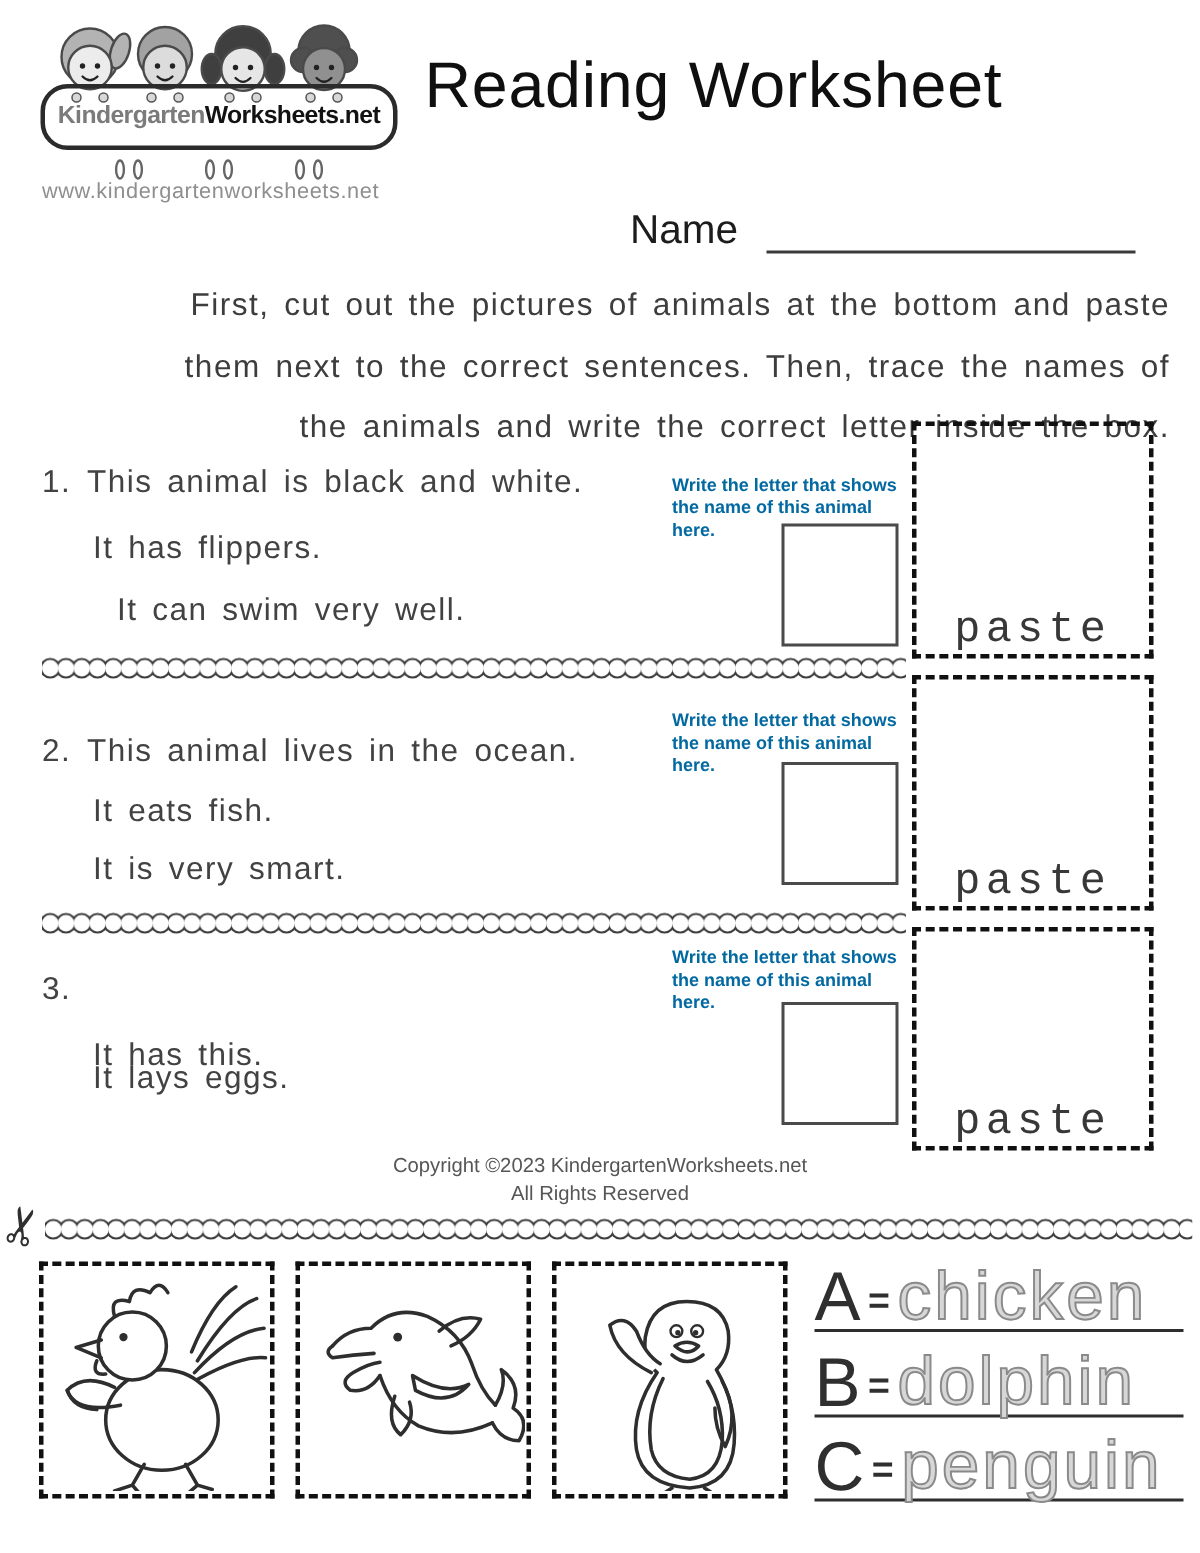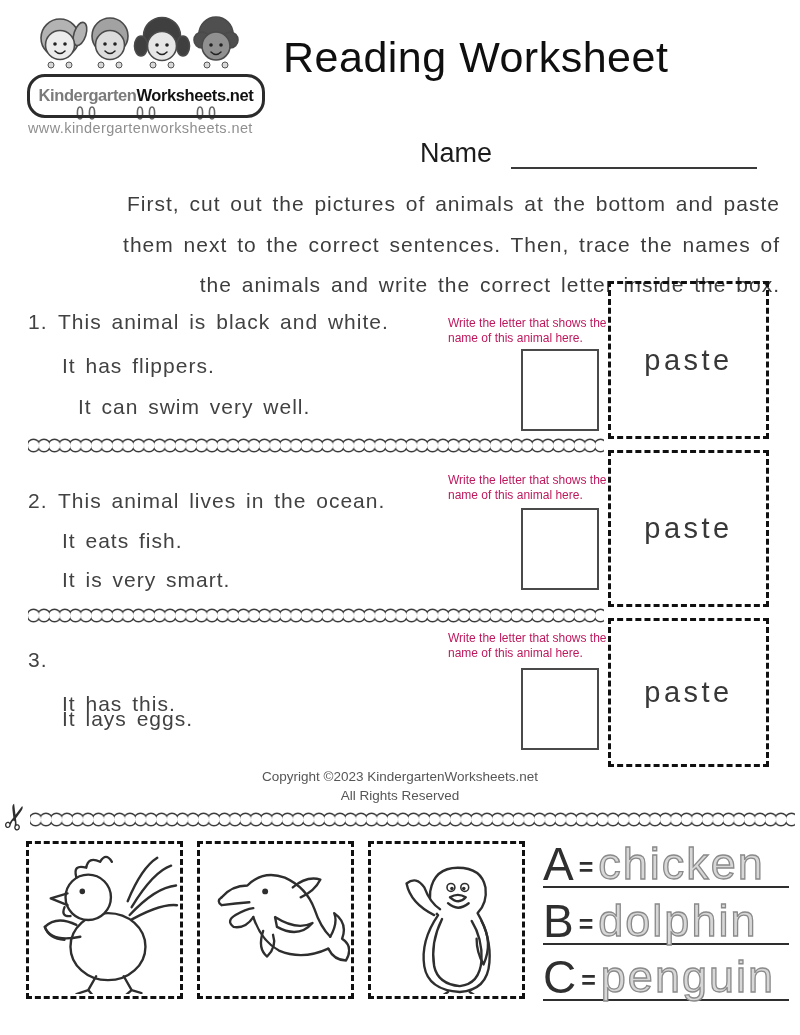--- a/index.html
+++ b/index.html
@@ -1,44 +1,44 @@
 <!DOCTYPE html>
 <html><head>
 <meta charset="utf-8">
 <style>
   html,body{margin:0;padding:0;background:#fff;}
   .page{position:relative;width:800px;height:1035px;background:#ffffff;
         font-family:"Liberation Sans",sans-serif;color:#222;overflow:hidden;}
   .abs{position:absolute;}
 
   
-  .logo-banner{left:27px;top:74px;width:238px;height:44px;border:3px solid #2b2b2b;
+  .logo-banner{left:27px;top:56px;width:238px;height:44px;border:3px solid #2b2b2b;
     border-radius:18px;box-sizing:border-box;text-align:center;line-height:37px;
     font-weight:bold;font-size:16.5px;letter-spacing:-0.4px;background:transparent;z-index:1;}
   .logo-kg{color:#7b7b7b;}
   .logo-ws{color:#121212;}
   .logo-url{left:28px;top:120px;font-size:14.5px;color:#8f8f8f;letter-spacing:.4px;}
 
   
   .title{left:283px;top:33px;font-size:43px;color:#0f0f0f;letter-spacing:.5px;white-space:nowrap;}
   .name-label{left:420px;top:138px;font-size:27px;color:#1c1c1c;}
   .name-line{left:511px;top:167px;width:246px;border-top:2px solid #3a3a3a;height:0;}
 
   
   .instructions{left:30px;top:184px;width:750px;font-size:21px;line-height:40.5px;
     color:#3d3d3d;letter-spacing:1px;word-spacing:3px;text-align:right;}
   .sent{font-size:21px;color:#424242;letter-spacing:1px;word-spacing:3px;white-space:nowrap;}
   .num{position:absolute;left:28px;}
   .stext{position:absolute;left:58px;}
   .l2l3{left:62px;}
 
-  .write-note{width:160px;font-size:12px;line-height:15px;font-weight:normal;color:#be185d;left:448px;}
+  .write-note{width:160px;font-size:12px;line-height:15px;font-weight:bold;color:#0369a1;left:448px;}
   .letter-box{left:521px;width:78px;height:82px;border:2px solid #4a4a4a;box-sizing:border-box;background:#fff;}
   .paste-box{left:608px;width:161px;border:3px dashed #101010;box-sizing:border-box;
-    display:flex;align-items:center;justify-content:center;}
+    display:flex;align-items:flex-end;justify-content:center;font-family:Liberation Mono, monospace;}
   .paste-word{font-size:29px;letter-spacing:3.5px;color:#383838;}
 
   .chain{display:block;}
 
   
   .copy1{left:0;top:769px;width:800px;text-align:center;font-size:13.5px;color:#565656;}
   .copy2{left:0;top:788px;width:800px;text-align:center;font-size:13.5px;color:#565656;}
 
   
   .scissors{left:1px;top:797px;font-size:34px;color:#2f2f2f;transform:rotate(-75deg);}

